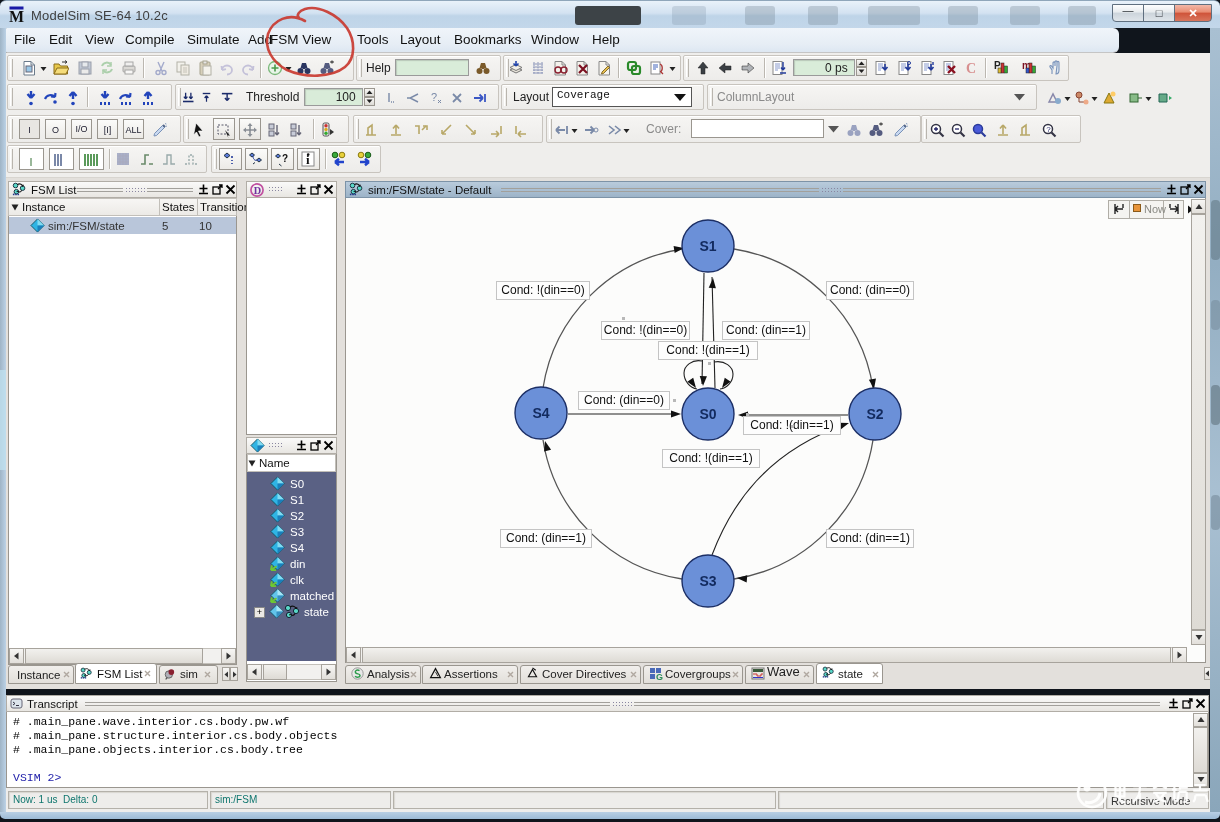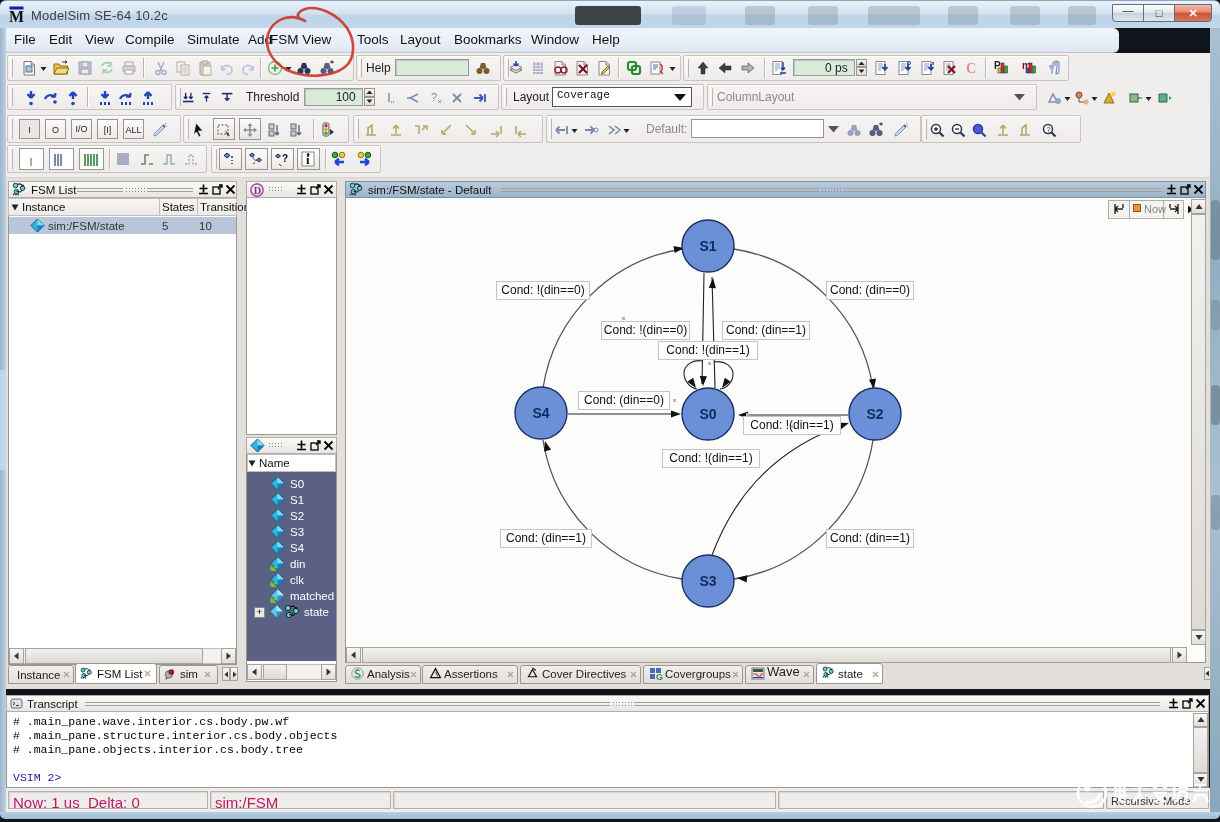--- a/index.html
+++ b/index.html
@@ -39,21 +39,21 @@
 .grip { position:absolute; top:5px; height:6px; width:18px; background-image:radial-gradient(#8a86a0 40%, transparent 42%); background-size:3px 3px; }
 .colhead { position:absolute; background:linear-gradient(#f7f6f4,#eceae6); border:1px solid #c2bfb9; font-size:11.5px; color:#111; }
 .sbar { position:absolute; background:#f2f1ef; border:1px solid #c3c0ba; }
 .sbtn { position:absolute; background:linear-gradient(#f7f6f4,#e2dfda); border:1px solid #a7a39c; }
 .sthumb { position:absolute; background:linear-gradient(#f2f1ee,#dedbd5); border:1px solid #a7a39c; }
 .tab { position:absolute; top:2px; height:19px; background:linear-gradient(#f1efec,#e2dfda); border:1px solid #9a968f; border-radius:3px 3px 0 0; font-size:11.5px; color:#222; }
 .tab.on { top:0; height:21px; background:#fff; z-index:3; }
 .fsmlabel { position:absolute; background:#fdfdfd; border:1px solid #c4c4c4; font-size:12px; color:#111; text-align:center; padding-top:1px; height:19px; }
 #transcript-body { left:6px; top:712px; width:1203px; height:76px; background:#fff; border:1px solid #9a968f; border-top:none; font-family:"Liberation Mono",monospace; font-size:11.5px; color:#000; position:absolute;}
 #statusbar { left:1px; top:788px; width:1218px; height:24px; background:#eeedeb; position:absolute;}
-.sunk { position:absolute; top:3px; height:18px; border:1px solid #b4b1aa; box-shadow:inset 1px 1px 1px #d8d5d0; font-size:15px; color:#be185d; padding:2px 0 0 4px; }
+.sunk { position:absolute; top:3px; height:18px; border:1px solid #b4b1aa; box-shadow:inset 1px 1px 1px #d8d5d0; font-size:10px; color:#0f766e; padding:2px 0 0 4px; }
 </style>
 </head>
 <body>
 <div id="win">
   <div id="titlebar" class="abs">
     <svg class="abs" style="left:9px;top:5px;width:16px;height:17px" viewBox="0 0 16 17">
       <rect x="0.5" y="0.5" width="14" height="3" fill="#1a1aa6"></rect>
       <text x="0" y="16" font-family="Liberation Serif" font-weight="bold" font-size="16" fill="#111">M</text>
     </svg>
     <div id="title-text">ModelSim SE-64 10.2c</div>
@@ -514,21 +514,21 @@
       <svg class="abs" style="left:582px;top:69px;width:16px;height:16px" viewBox="0 0 16 16">
         <path d="M2,8 h9 m0,0 l-3.5,-3.5 m3.5,3.5 l-3.5,3.5" stroke="#7a8aa8" stroke-width="1.8" fill="none"></path>
         <circle cx="13" cy="8" r="2" fill="none" stroke="#7a8aa8"></circle>
       </svg>
       <svg class="abs" style="left:606px;top:69px;width:16px;height:16px" viewBox="0 0 16 16">
         <path d="M2,4 l5,4 -5,4 M8,4 l5,4 -5,4" fill="none" stroke="#7a8aa8" stroke-width="1.6"></path>
       </svg>
       <svg class="abs" style="left:622px;top:75px;width:7px;height:6px" viewBox="0 0 7 6">
         <path d="M0.5,1 L6.5,1 L3.5,5 Z" fill="#222"></path>
       </svg>
-      <div class="lbl gray" style="left:645px;top:69px">Default:</div>
+      <div class="lbl gray" style="left:645px;top:69px">Cover:</div>
       <div class="abs" style="left:690px;top:66px;width:133px;height:19px;background:#fff;border:1px solid #9a968f"></div>
       <svg class="abs" style="left:826px;top:72px;width:13px;height:8px" viewBox="0 0 13 8">
         <path d="M1,1 h11 l-5.5,6.5 z" fill="#555"></path>
       </svg>
       <svg class="abs" style="left:845px;top:69px;width:16px;height:16px" viewBox="0 0 16 16">
         <circle cx="4.5" cy="11" r="3" fill="#9aa2c0"></circle>
         <circle cx="11.5" cy="11" r="3" fill="#9aa2c0"></circle>
         <path d="M4.5,8 l1.5,-5 h4 l1.5,5" fill="#9aa2c0"></path>
         <rect x="6.5" y="6" width="3" height="3" fill="#9aa2c0"></rect>
       </svg>

